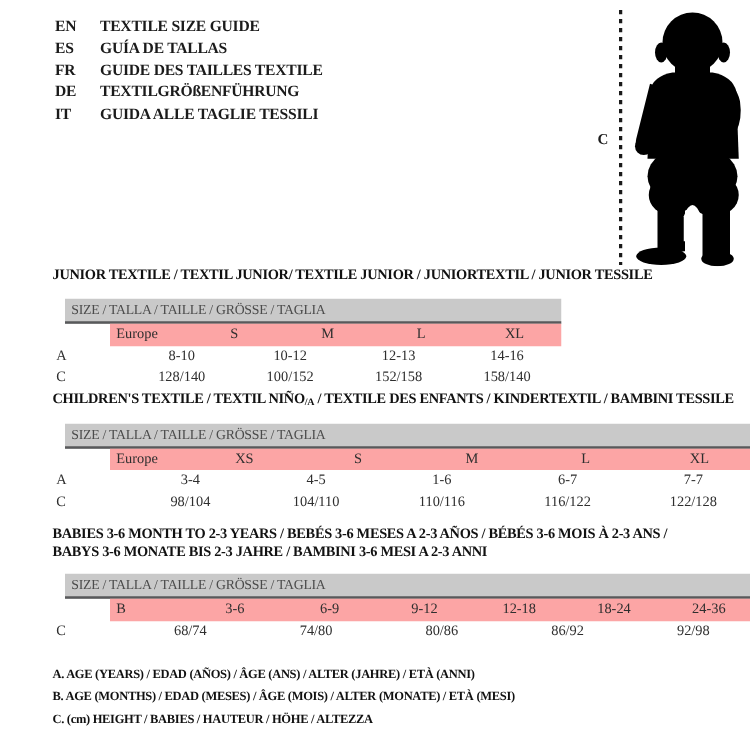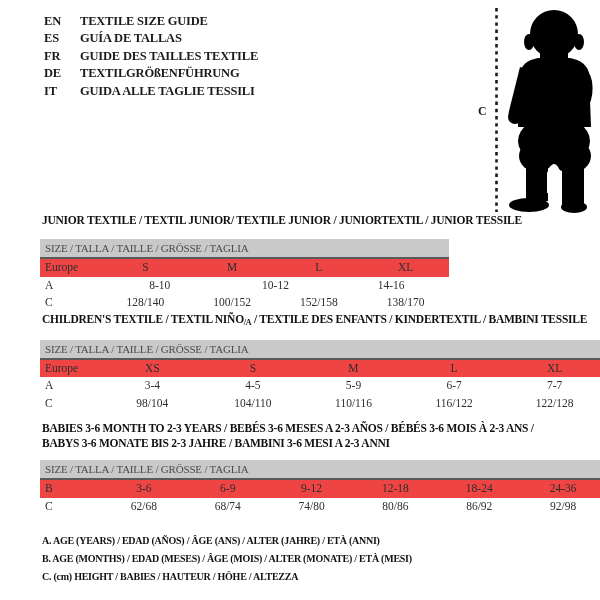--- a/index.html
+++ b/index.html
@@ -20,23 +20,23 @@
              letter-spacing:-0.25px;white-space:nowrap;color:#111;}
   .sec-title.two-line{line-height:15px;}
   .sec-title sub{font-size:8px;vertical-align:-2px;}
   .size-table{margin-left:18px;font-size:11.5px;}
   .t-narrow{width:409px;}
   .t-wide{width:565px;}
   .mt-t1{margin-top:12px;} .mt-s2{margin-top:0;} .mt-t2{margin-top:10px;}
   .mt-s3{margin-top:9px;}  .mt-t3{margin-top:9px;}
   .thead{background:#c9c9c9;color:#4b4b4b;height:18px;line-height:18px;
          padding-left:5px;font-size:11px;letter-spacing:-0.2px;
-         border-bottom:2px solid #58595b;white-space:nowrap;}
+         border-bottom:2px solid #58595b;white-space:nowrap;margin-left:12px;}
   .trow{display:flex;height:17.5px;line-height:17.5px;color:#2e2e2e;white-space:nowrap;}
-  .trow:nth-of-type(2){background:#ef4444;}
+  .trow:nth-of-type(2){background:#fca5a5;margin-left:48px;}
   .trow .tcell{flex:1;text-align:center;}
   .trow .tlabel{flex:none;width:57px;padding-left:5px;text-align:left;}
   
   .footnotes{margin:17px 0 0 20px;}
   .footnote{font-size:10px;font-weight:bold;line-height:18px;
             letter-spacing:-0.25px;white-space:nowrap;color:#111;}
 </style>
 </head>
 <body>
 
@@ -101,47 +101,48 @@
         <div class="tlabel">Europe</div>
         <div class="tcell">S</div>
         <div class="tcell">M</div>
         <div class="tcell">L</div>
         <div class="tcell">XL</div>
       </div>
       <div class="trow">
         <div class="tlabel">A</div>
         <div class="tcell">8-10</div>
         <div class="tcell">10-12</div>
+        <div class="tcell">12-13</div>
         <div class="tcell">14-16</div>
       </div>
       <div class="trow">
         <div class="tlabel">C</div>
         <div class="tcell">128/140</div>
         <div class="tcell">100/152</div>
         <div class="tcell">152/158</div>
-        <div class="tcell">138/170</div>
+        <div class="tcell">158/140</div>
       </div>
     </div>
 
   <div class="sec-title mt-s2"><span>CHILDREN'S TEXTILE / TEXTIL NIÑO</span><sub>/A</sub><span> / TEXTILE DES ENFANTS / KINDERTEXTIL / BAMBINI TESSILE</span></div>
   <div class="size-table t-wide mt-t2">
     <div class="thead">SIZE / TALLA / TAILLE / GRÖSSE / TAGLIA</div>
   <div class="trow">
         <div class="tlabel">Europe</div>
         <div class="tcell">XS</div>
         <div class="tcell">S</div>
         <div class="tcell">M</div>
         <div class="tcell">L</div>
         <div class="tcell">XL</div>
       </div>
       <div class="trow">
         <div class="tlabel">A</div>
         <div class="tcell">3-4</div>
         <div class="tcell">4-5</div>
-        <div class="tcell">5-9</div>
+        <div class="tcell">1-6</div>
         <div class="tcell">6-7</div>
         <div class="tcell">7-7</div>
       </div>
       <div class="trow">
         <div class="tlabel">C</div>
         <div class="tcell">98/104</div>
         <div class="tcell">104/110</div>
         <div class="tcell">110/116</div>
         <div class="tcell">116/122</div>
         <div class="tcell">122/128</div>
@@ -158,21 +159,20 @@
         <div class="tlabel">B</div>
         <div class="tcell">3-6</div>
         <div class="tcell">6-9</div>
         <div class="tcell">9-12</div>
         <div class="tcell">12-18</div>
         <div class="tcell">18-24</div>
         <div class="tcell">24-36</div>
       </div>
       <div class="trow">
         <div class="tlabel">C</div>
-        <div class="tcell">62/68</div>
         <div class="tcell">68/74</div>
         <div class="tcell">74/80</div>
         <div class="tcell">80/86</div>
         <div class="tcell">86/92</div>
         <div class="tcell">92/98</div>
       </div>
     </div>
 
   <div class="footnotes">
     <div class="footnote">A. AGE (YEARS) / EDAD (AÑOS) / ÂGE (ANS) / ALTER (JAHRE) / ETÀ (ANNI)</div>

